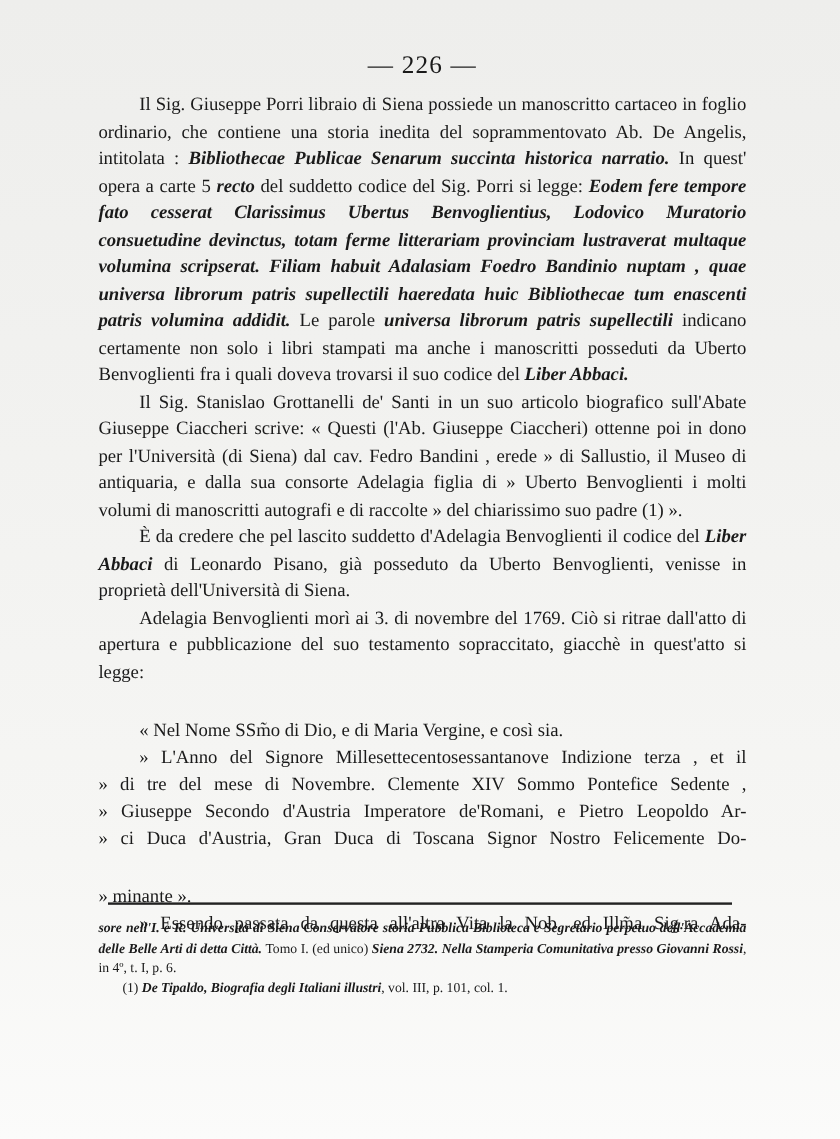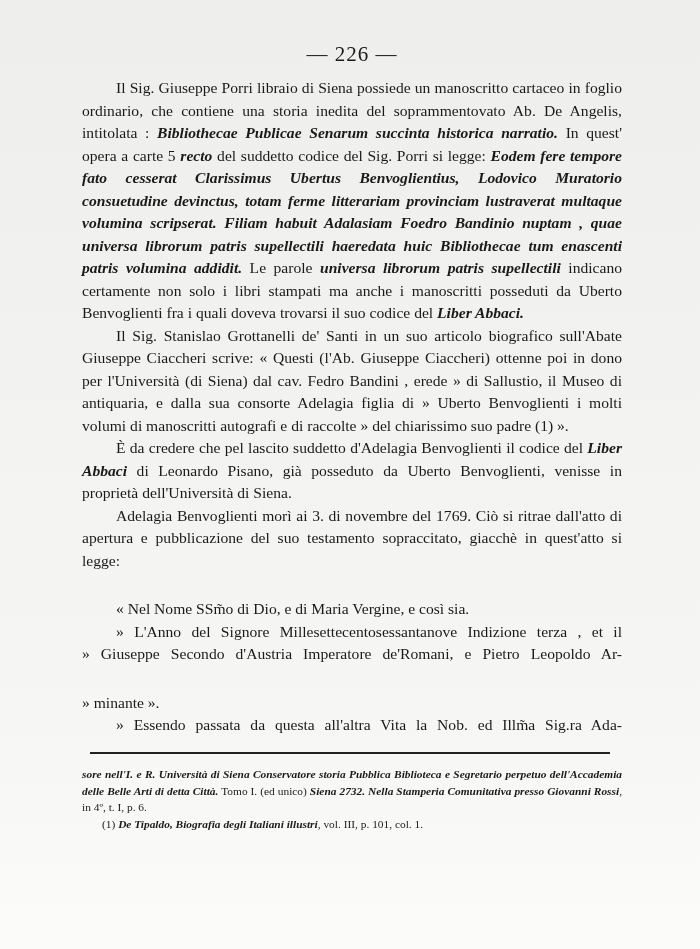--- a/index.html
+++ b/index.html
@@ -37,21 +37,23 @@
 <div class="page">
   <div class="page-number">— 226 —</div>
   <div class="body-text">
     <p class="para indent"><span>Il Sig. Giuseppe Porri libraio di Siena  possiede un manoscritto cartaceo in foglio ordinario, che contiene una storia inedita del soprammentovato Ab. De Angelis, intitolata : </span><span class="it">Bibliothecae Publicae Senarum succinta historica narratio.</span><span> In quest' opera a carte 5 </span><span class="it">recto</span><span> del suddetto codice del Sig. Porri si legge: </span><span class="it">Eodem fere tempore fato cesserat Clarissimus Ubertus Benvoglientius, Lodovico Muratorio consuetudine devinctus, totam ferme litterariam provinciam lustraverat multaque volumina scripserat. Filiam habuit Adalasiam Foedro Bandinio nuptam , quae universa librorum patris supellectili haeredata huic Bibliothecae tum enascenti patris volumina addidit.</span><span> Le parole </span><span class="it">universa librorum patris supellectili</span><span> indicano certamente non solo i libri stampati ma anche i manoscritti posseduti da Uberto Benvoglienti fra i quali doveva trovarsi il suo codice del </span><span class="it">Liber Abbaci.</span></p>
     <p class="para indent"><span>Il Sig. Stanislao Grottanelli de' Santi in un suo articolo biografico sull'Abate Giuseppe Ciaccheri scrive: « Questi (l'Ab. Giuseppe Ciaccheri) ottenne poi in dono per l'Università (di Siena) dal cav. Fedro Bandini , erede » di Sallustio, il Museo di antiquaria, e dalla sua consorte Adelagia figlia di » Uberto Benvoglienti i molti volumi di manoscritti autografi e di raccolte » del chiarissimo suo padre (1) ».</span></p>
     <p class="para indent"><span>È da credere che pel lascito suddetto d'Adelagia Benvoglienti il codice del </span><span class="it">Liber Abbaci</span><span> di Leonardo Pisano, già posseduto da Uberto Benvoglienti, venisse in proprietà dell'Università di Siena.</span></p>
     <p class="para indent"><span>Adelagia Benvoglienti morì ai 3. di novembre del 1769. Ciò si ritrae dall'atto di apertura e pubblicazione del suo testamento sopraccitato, giacchè in quest'atto si legge:</span></p>
     <div id="quote">
         <p class="quote-line quote-open last">« Nel Nome SSm̃o di Dio, e di Maria Vergine, e così sia.</p>
         <p class="quote-line quote-open">» L'Anno del Signore Millesettecentosessantanove Indizione terza , et il</p>
+        <p class="quote-line">» di tre del mese di Novembre. Clemente XIV Sommo Pontefice Sedente ,</p>
         <p class="quote-line">» Giuseppe Secondo d'Austria Imperatore de'Romani, e Pietro Leopoldo Ar-</p>
+        <p class="quote-line">» ci Duca d'Austria, Gran Duca di Toscana Signor Nostro Felicemente Do-</p>
         <p class="quote-line last">» minante ».</p>
         <p class="quote-line quote-open">» Essendo passata da questa all'altra Vita la Nob. ed Illm̃a Sig.ra Ada-</p>
       </div>
   </div>
 </div>
 
 <div class="rule"></div>
 
 <div class="footnotes">
   <p class="fn"><span class="it">sore nell'I. e R. Università di Siena Conservatore storia Pubblica Biblioteca e Segretario perpetuo dell'Accademia delle Belle Arti di detta Città.</span><span> Tomo I. (ed unico) </span><span class="it">Siena 2732. Nella Stamperia Comunitativa presso Giovanni Rossi</span><span>, in 4º, t. I, p. 6.</span></p>

